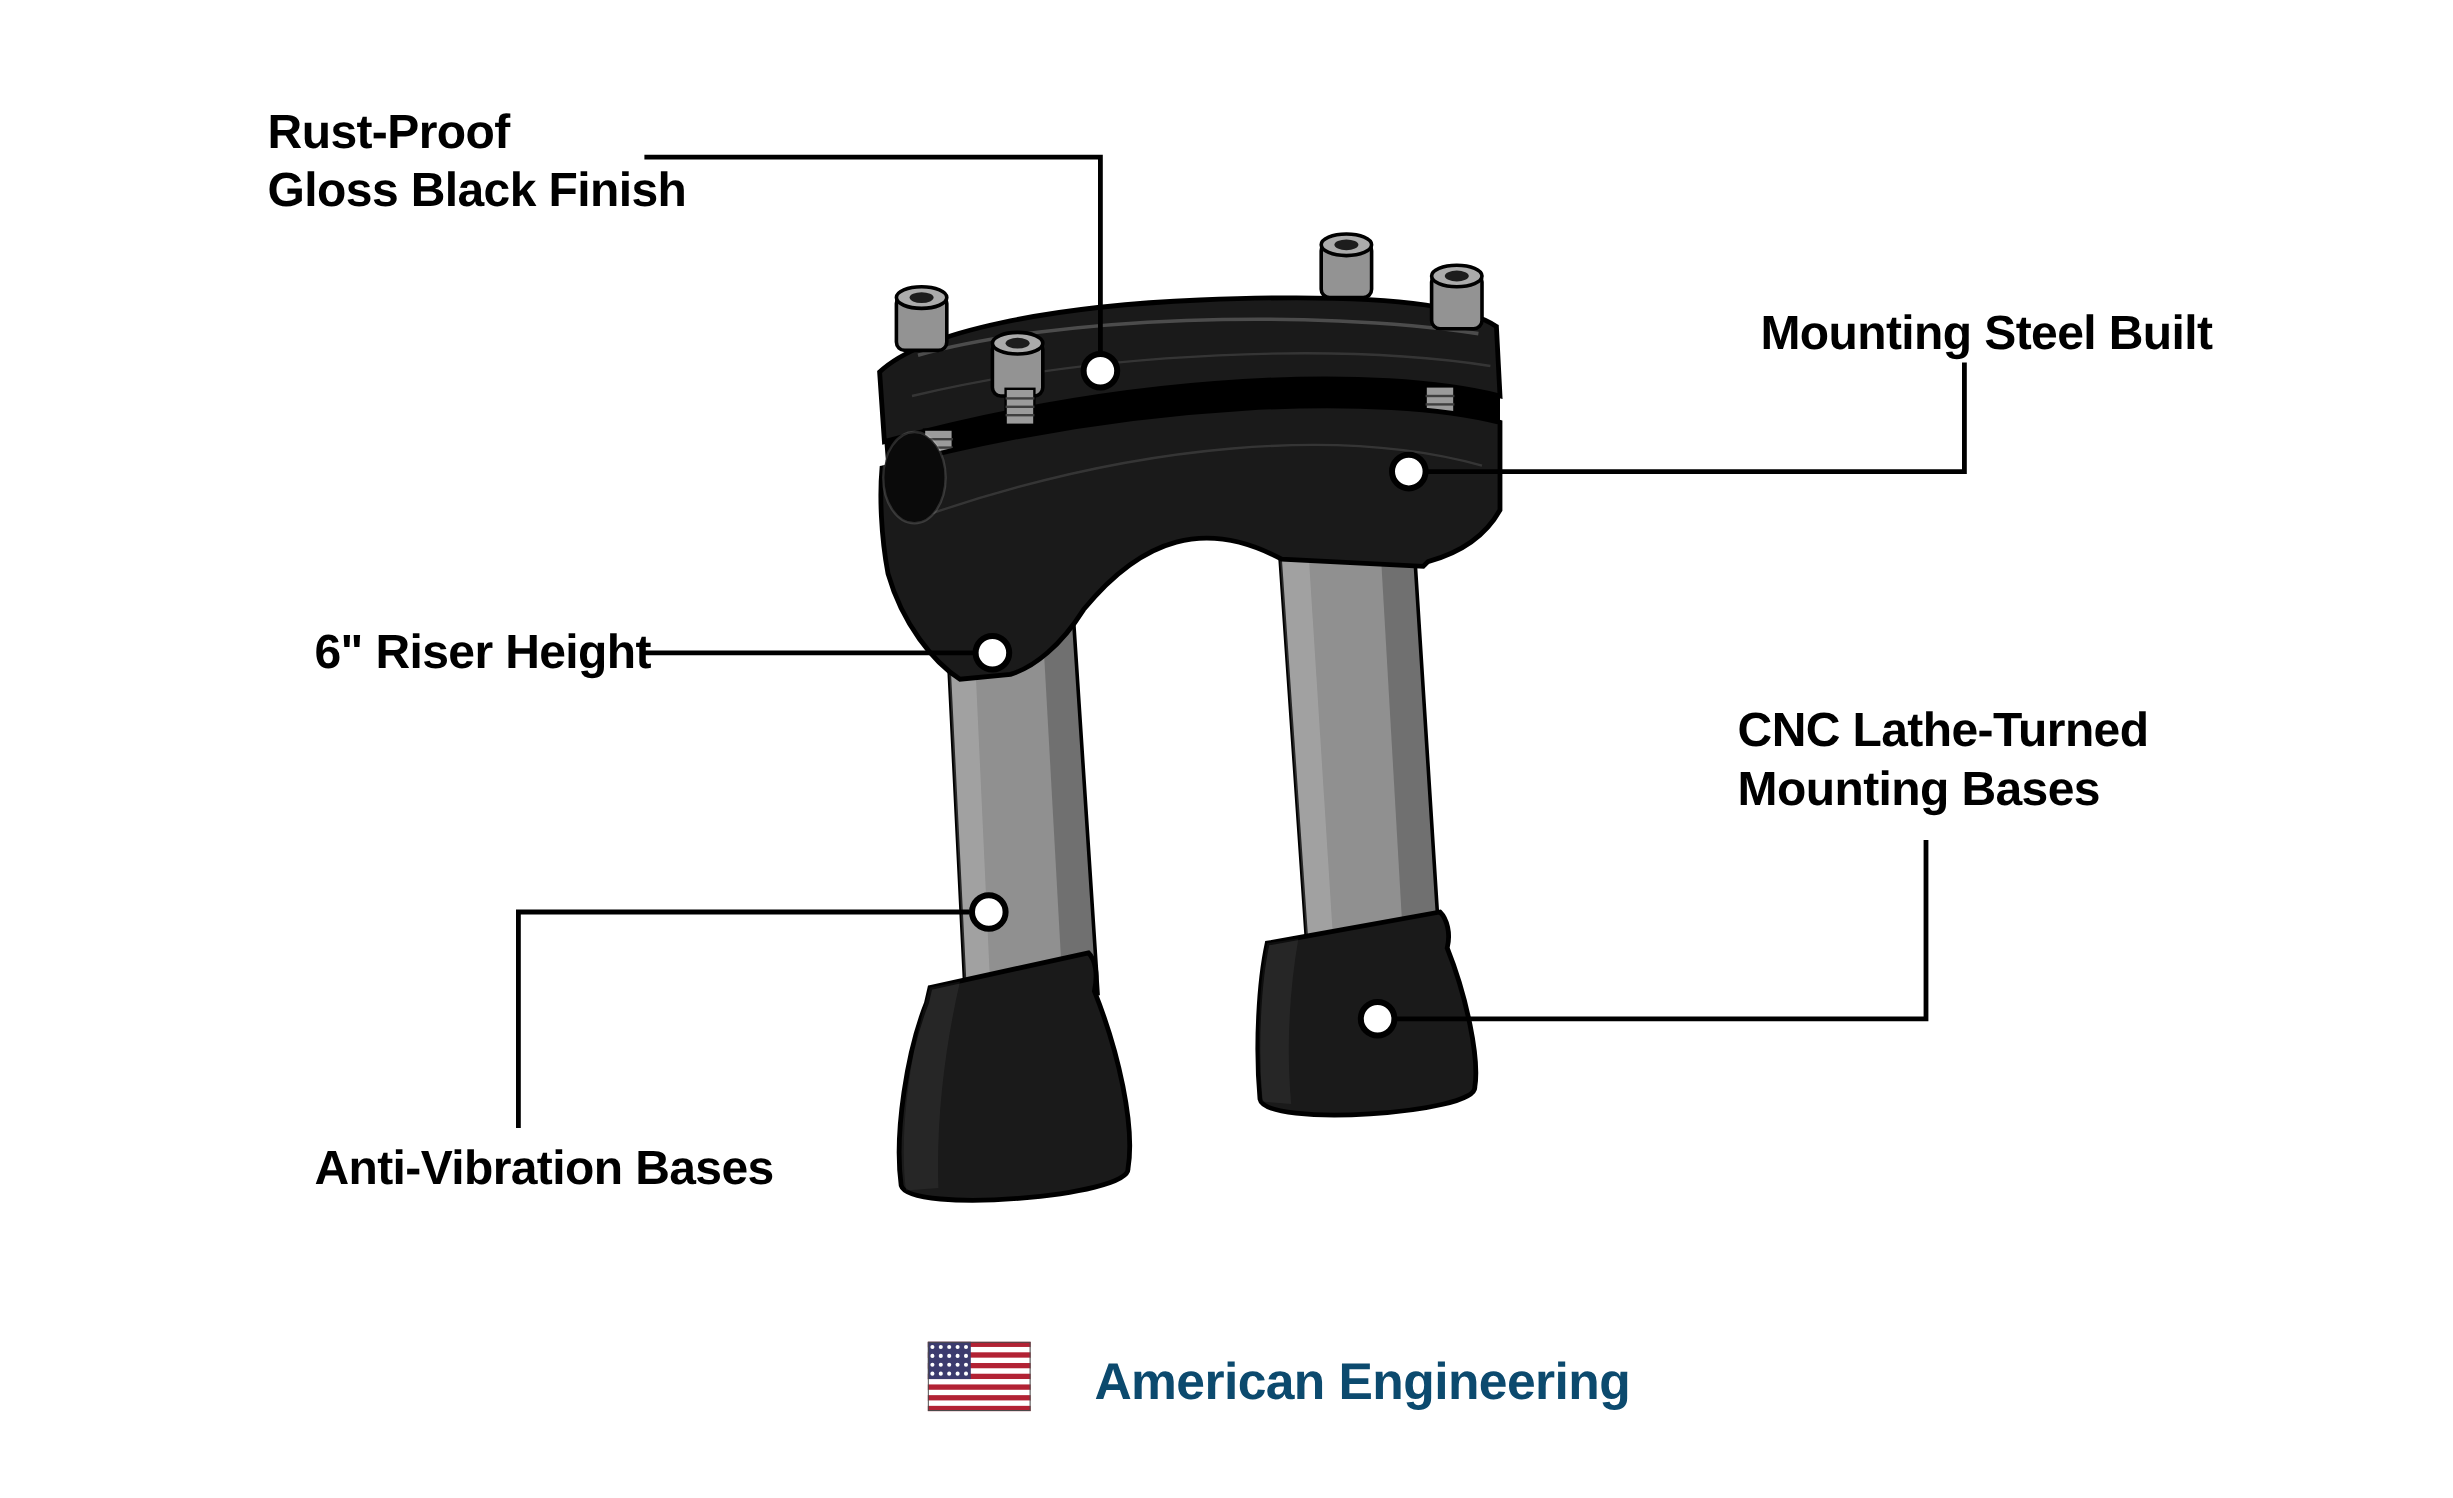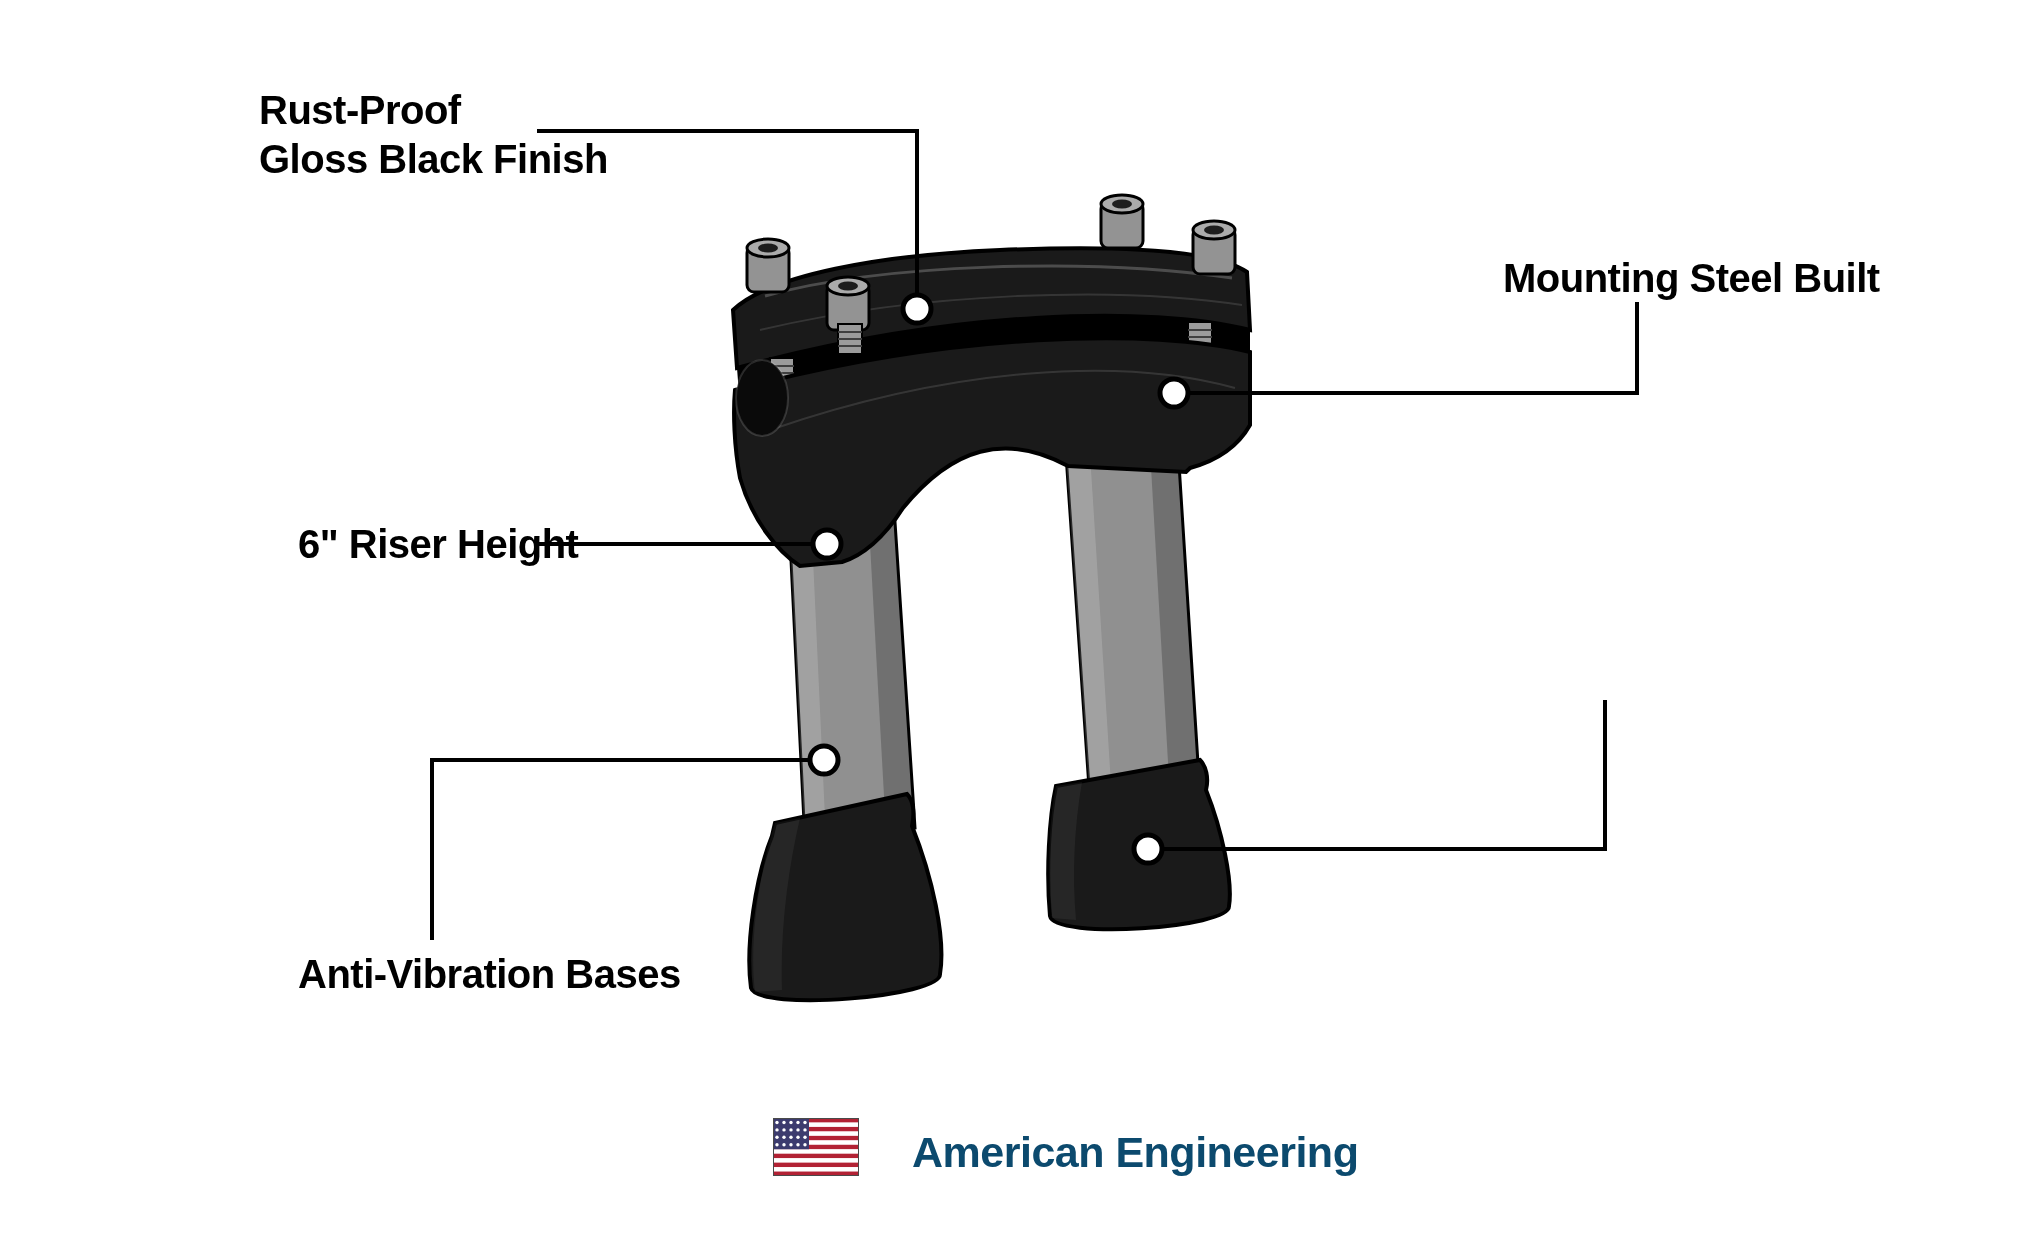--- a/index.html
+++ b/index.html
@@ -19,21 +19,21 @@
   .scene{position:absolute;left:0;top:0;width:2044px;height:1248px;}
   .label{
     position:absolute;
     font-weight:700;
     font-size:40px;
     line-height:1.22;
     letter-spacing:-0.5px;
     color:#000;
     white-space:nowrap;
   }
-  .label span{display:block;margin-left:36px;}
+  .label span{display:block;}
   .footer-label{
     position:absolute;
     font-weight:700;
     font-size:43px;
     letter-spacing:-0.5px;
     color:#0c4a6e;
     white-space:nowrap;
   }
   .flag{position:absolute;left:773px;top:1118px;width:86px;height:58px;}
   
@@ -158,20 +158,24 @@
   </div>
 
   <div class="label" style="left:1467px;top:254px;">
     <span>Mounting Steel Built</span>
   </div>
 
   <div class="label" style="left:262px;top:520px;">
     <span>6" Riser Height</span>
   </div>
 
+  <div class="label" style="left:1448px;top:585px;">
+    <span>CNC Lathe-Turned</span>
+    <span>Mounting Bases</span>
+  </div>
 
   <div class="label" style="left:262px;top:950px;">
     <span>Anti-Vibration Bases</span>
   </div>
 
   <svg id="us-flag" class="flag" viewBox="0 0 86 58">
       <rect x="0" y="0.00" width="86" height="4.76" fill="#B22234"></rect>
       <rect x="0" y="4.46" width="86" height="4.76" fill="#FFFFFF"></rect>
       <rect x="0" y="8.92" width="86" height="4.76" fill="#B22234"></rect>
       <rect x="0" y="13.38" width="86" height="4.76" fill="#FFFFFF"></rect>

